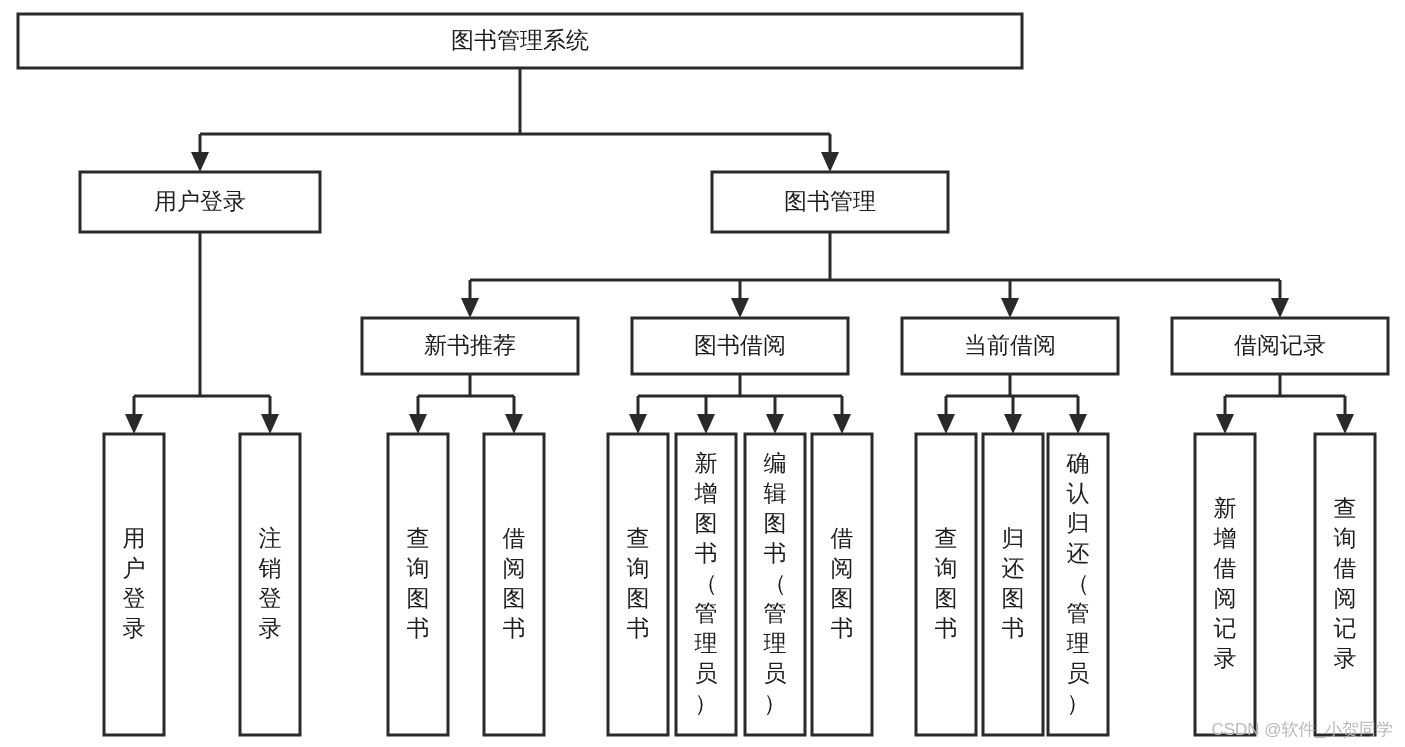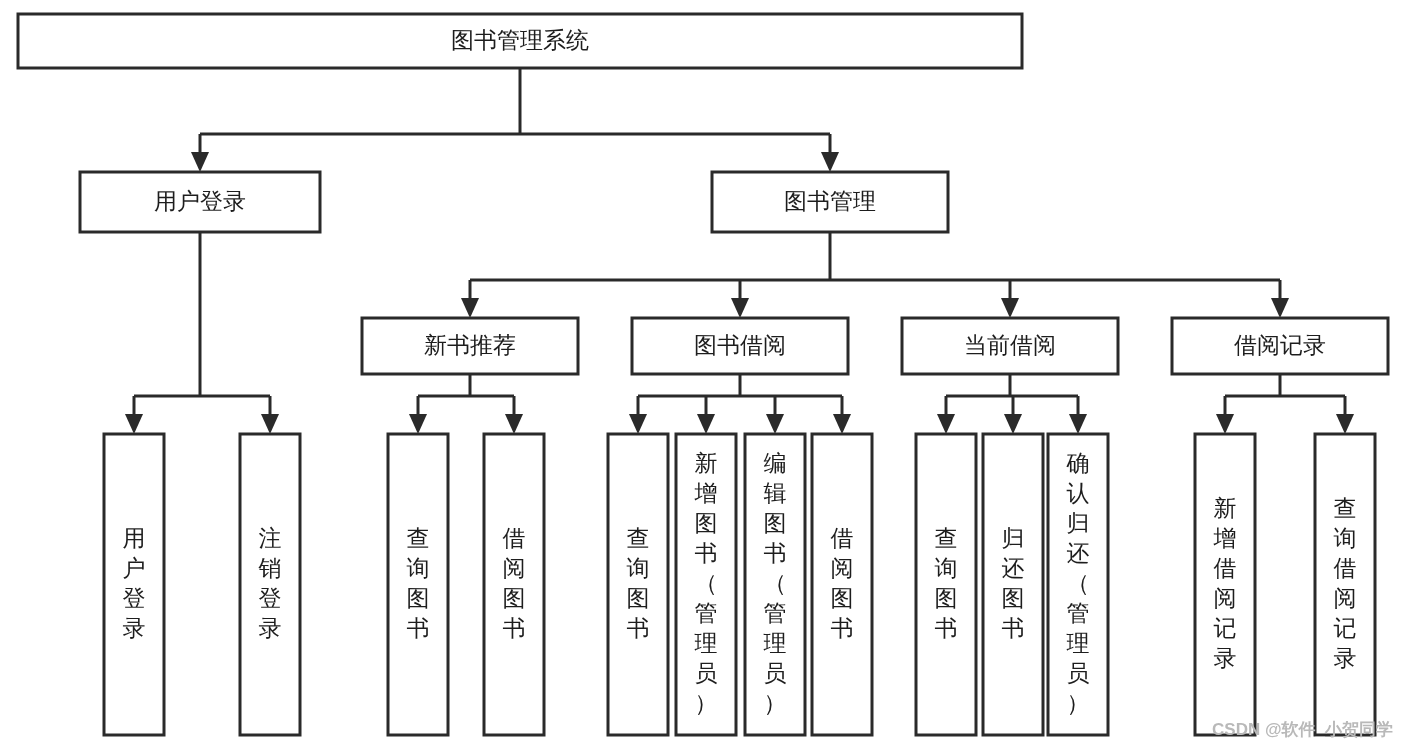--- a/index.html
+++ b/index.html
@@ -51,21 +51,20 @@
   }
   .watermark {
     position: absolute;
     right: 12px;
     bottom: 6px;
     font-family: "Liberation Sans", "DejaVu Sans", sans-serif;
     font-size: 17px;
     color: #b9b9b9;
     white-space: nowrap;
     user-select: none;
-    font-weight: bold;
   }
 </style>
 </head>
 <body>
 
 <div id="diagram-root">
   <svg id="flow" viewBox="0 0 1405 747">
     <g id="edges-layer">
         <g>
           <path d="M 520 68 L 520 134" class="edge"></path>

